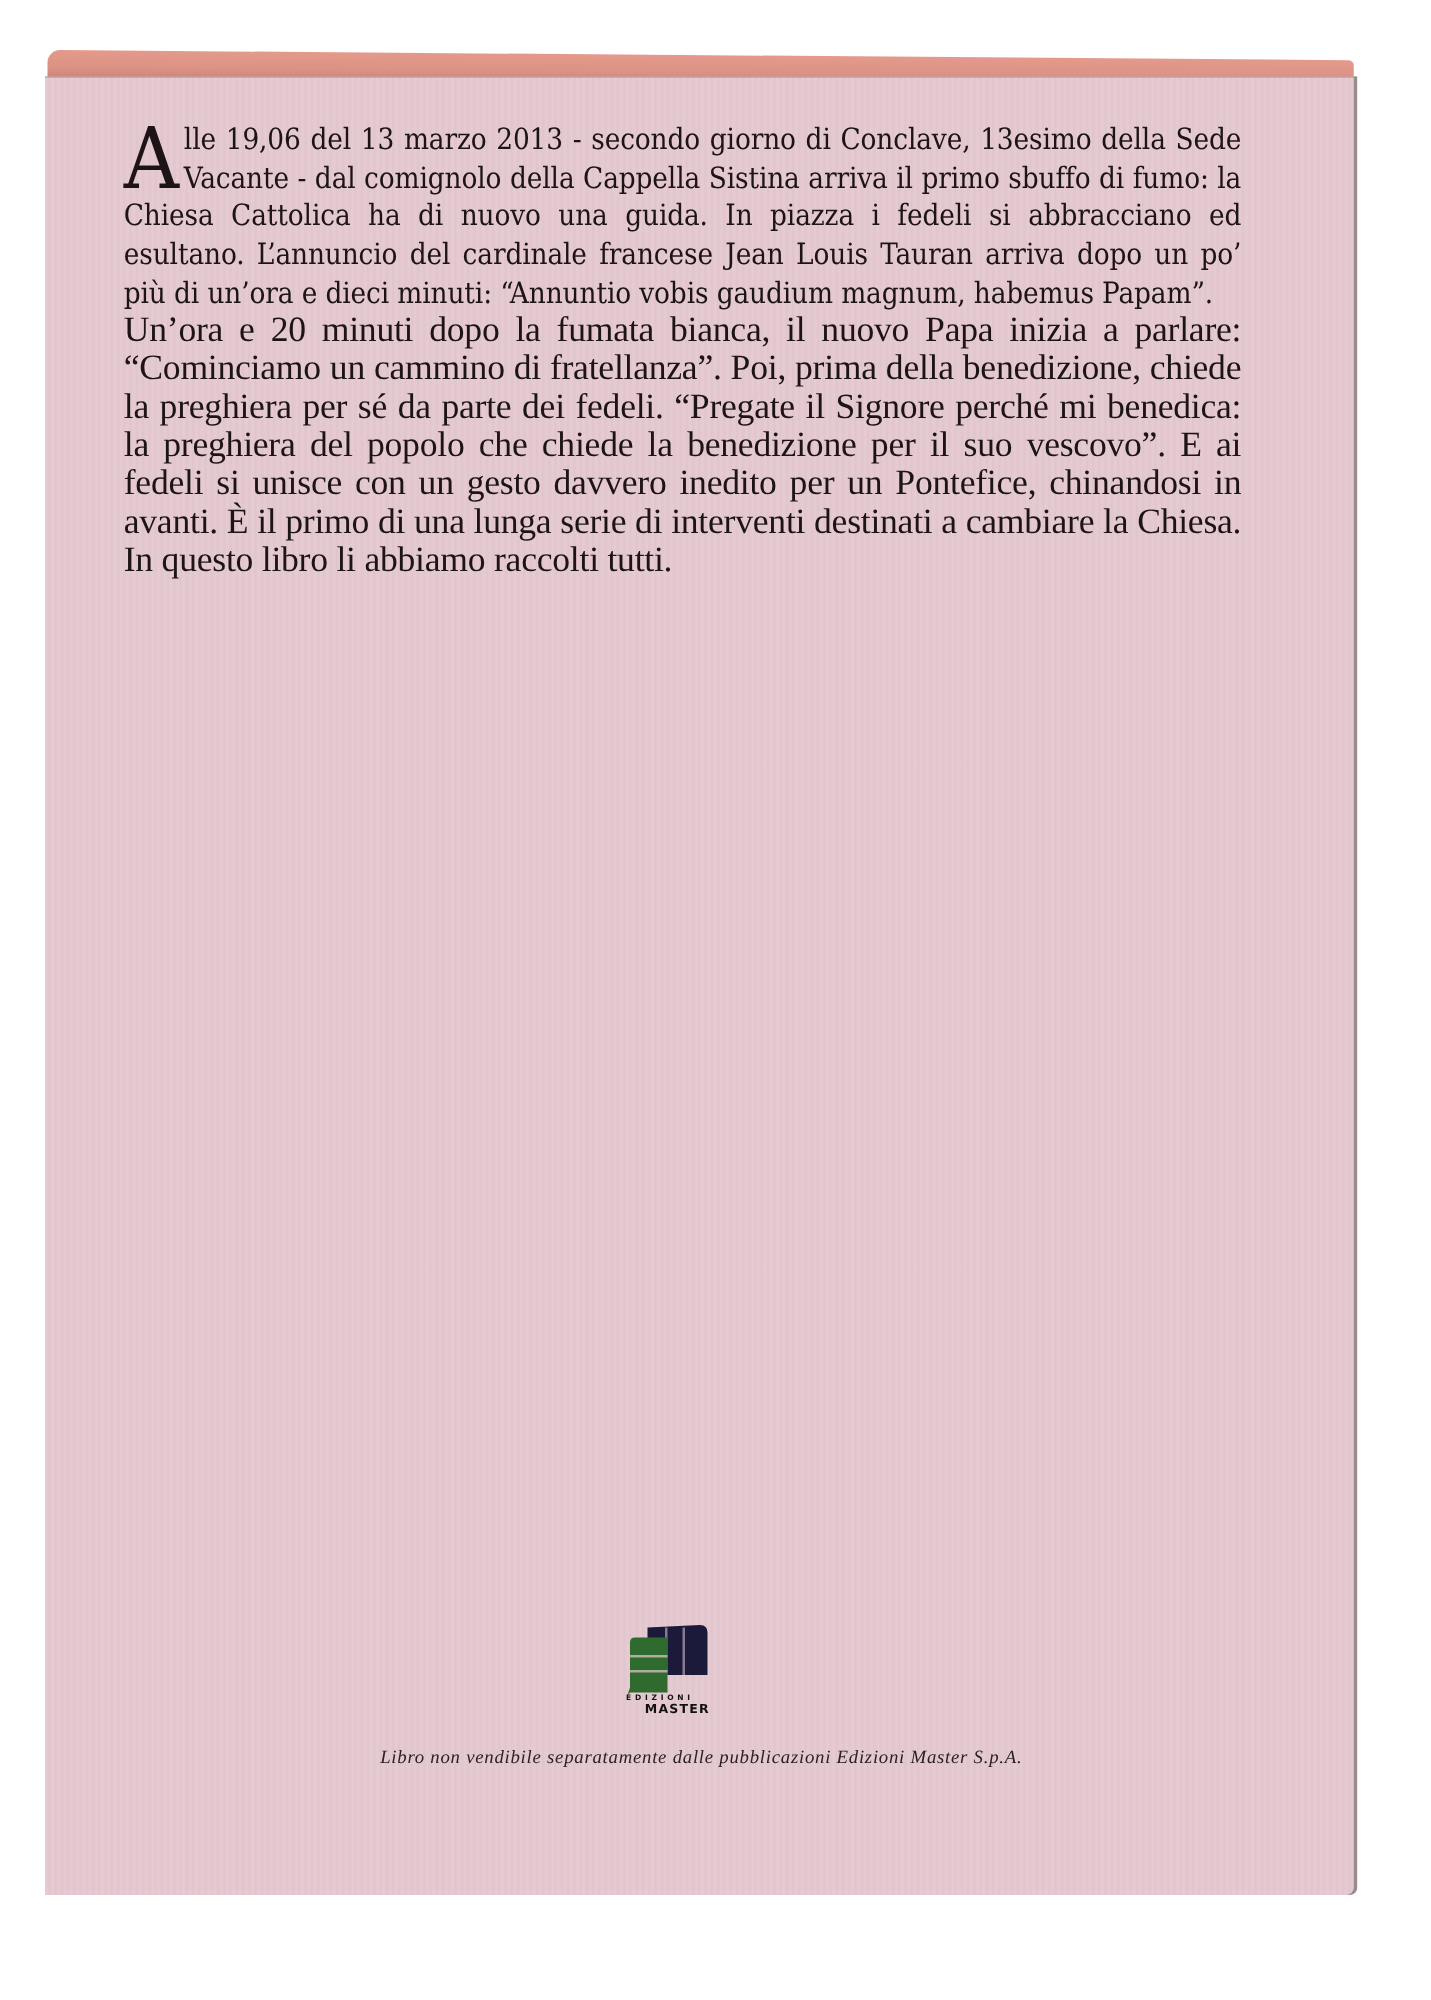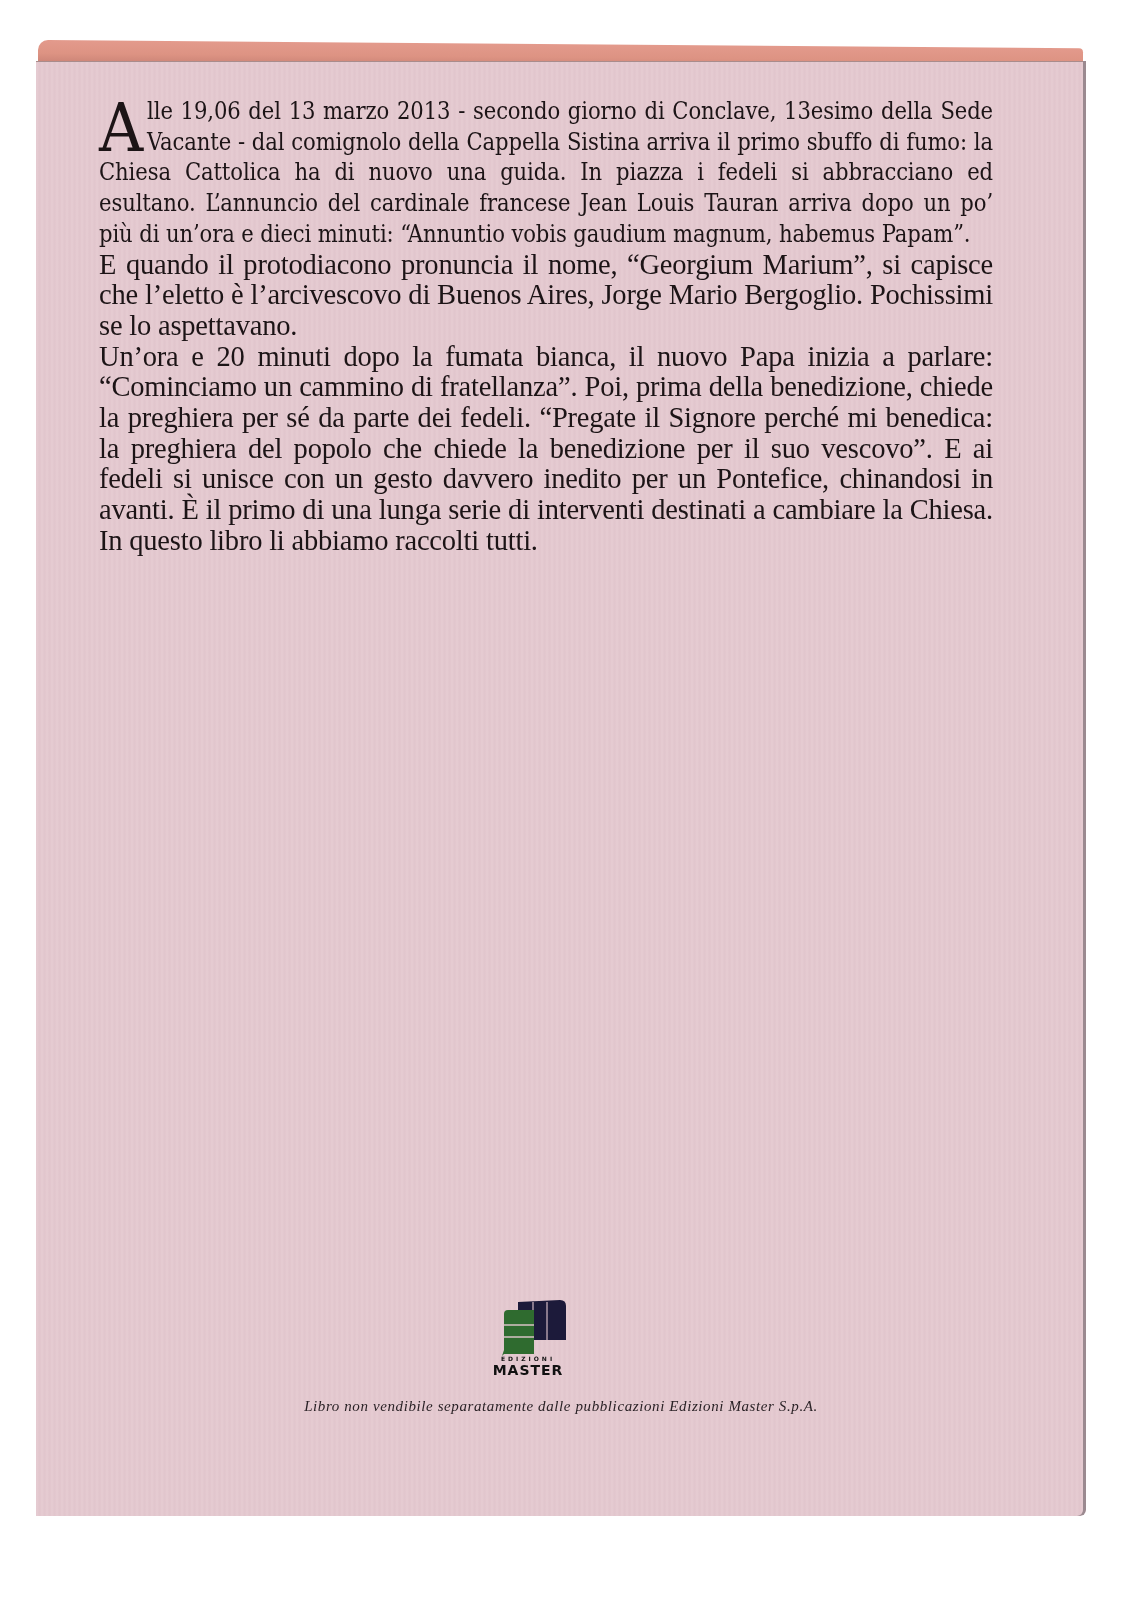--- a/index.html
+++ b/index.html
@@ -57,23 +57,23 @@
     width: 80px; height: 70px;
   }
   .logo-text-small {
     position: absolute; left: 490px; top: 1355px; width: 76px;
     text-align: center;
     font-family: "DejaVu Sans", sans-serif;
     font-size: 6px; letter-spacing: 3px; color: #111; font-weight: bold;
   }
   .logo-text-big {
     position: absolute; left: 488px; top: 1362px; width: 80px;
-    text-align: center;
+    text-align: right;
     font-family: "DejaVu Sans", sans-serif;
-    font-size: 14px; letter-spacing: 1px; color: #111; font-weight: bold;
+    font-size: 10px; letter-spacing: 1px; color: #111; font-weight: bold;
   }
   .disclaimer {
     position: absolute;
     left: 0; top: 1398px; width: 1122px;
     text-align: center;
     font-family: "Liberation Serif", serif;
     font-style: italic;
     font-size: 15px;
     letter-spacing: 0.6px;
     color: #2a2226;
@@ -81,21 +81,20 @@
 </style>
 </head>
 <body>
 
 <div class="book-top-edge"></div>
 
 <div class="book-cover"></div>
 
 <div class="blurb">
   <p class="first-para"><span class="dropcap">A</span><span>lle 19,06 del 13 marzo 2013 - secondo giorno di Conclave, 13esimo della Sede Vacante - dal comignolo della Cappella Sistina arriva il primo sbuffo di fumo: la Chiesa Cattolica ha di nuovo una guida. In piazza i fedeli si abbracciano ed esultano. L’annuncio del cardinale francese Jean Louis Tauran arriva dopo un po’ più di un’ora e dieci minuti: “Annuntio vobis gaudium magnum, habemus Papam”.</span></p>
-  <p>E quando il protodiacono pronuncia il nome, “Georgium Marium”, si capisce che l’eletto è l’arcivescovo di Buenos Aires, Jorge Mario Bergoglio. Pochissimi se lo aspettavano.</p>
   <p>Un’ora e 20 minuti dopo la fumata bianca, il nuovo Papa inizia a parlare: “Cominciamo un cammino di fratellanza”. Poi, prima della benedizione, chiede la preghiera per sé da parte dei fedeli. “Pregate il Signore perché mi benedica: la preghiera del popolo che chiede la benedizione per il suo vescovo”. E ai fedeli si unisce con un gesto davvero inedito per un Pontefice, chinandosi in avanti. È il primo di una lunga serie di interventi destinati a cambiare la Chiesa. In questo libro li abbiamo raccolti tutti.</p>
 </div>
 
 <svg class="logo" viewBox="0 0 80 70" xmlns="http://www.w3.org/2000/svg">
 
   <path d="M28 12 L70 10 Q76 10 76 16 L76 50 L28 50 Z" fill="#1c1a3a"></path>
   <rect x="42" y="12" width="2" height="38" fill="#e4c8cf" opacity="0.55"></rect>
   <rect x="56" y="12" width="2" height="38" fill="#e4c8cf" opacity="0.55"></rect>
 
   <path d="M14 24 Q14 20 18 20 L44 20 L44 64 L14 64 Z" fill="#2f6b2f"></path>

